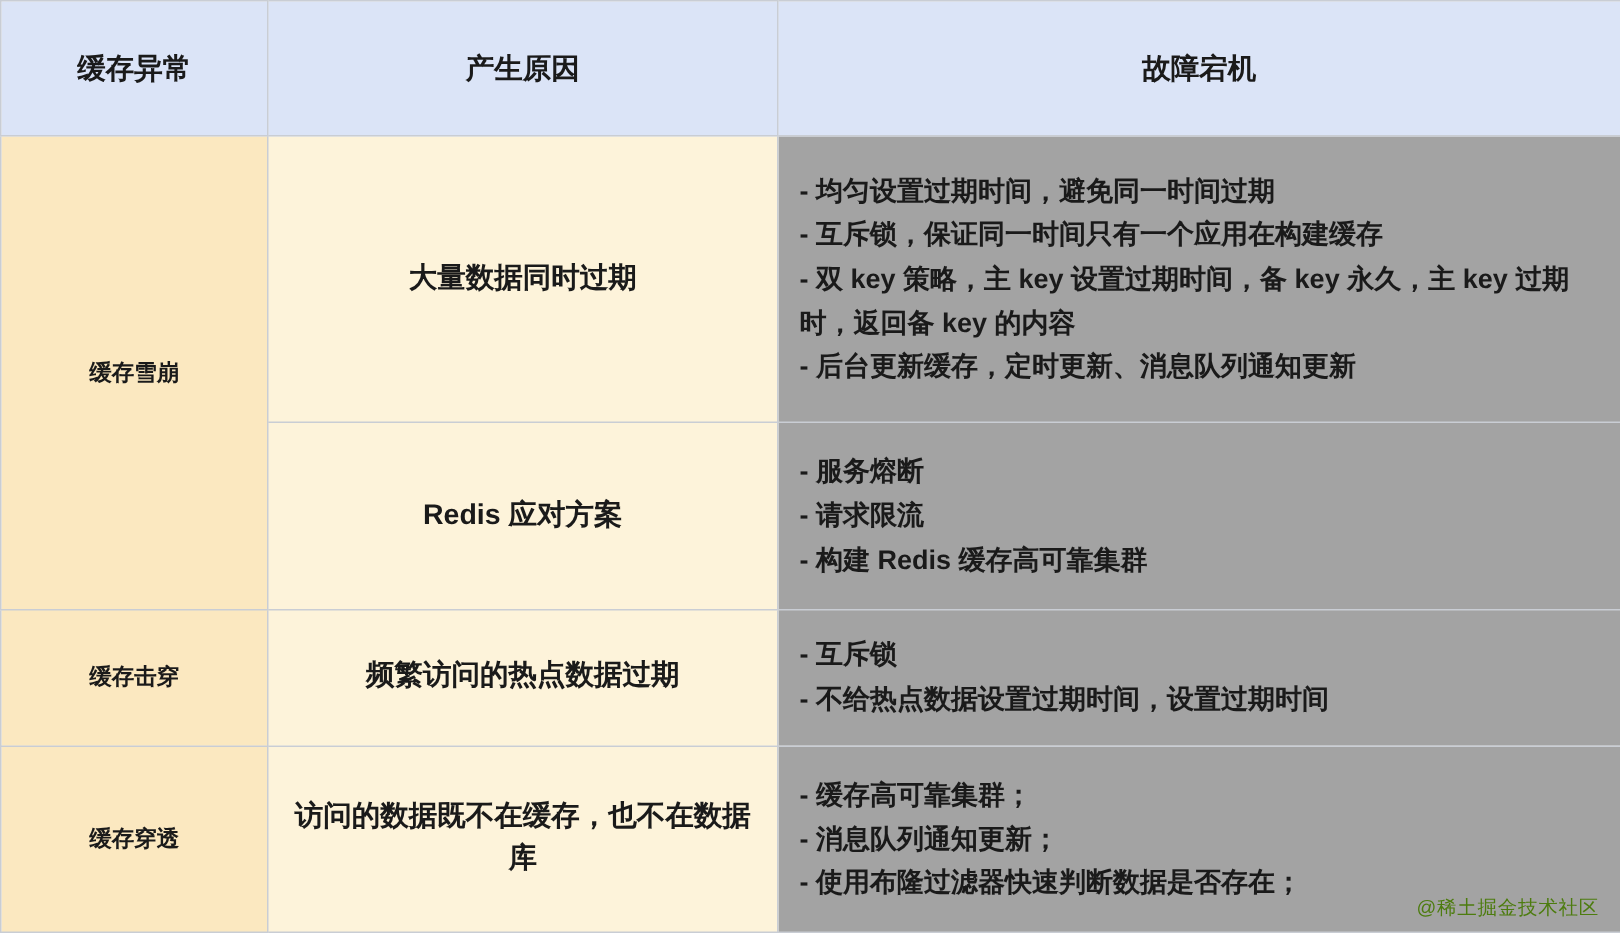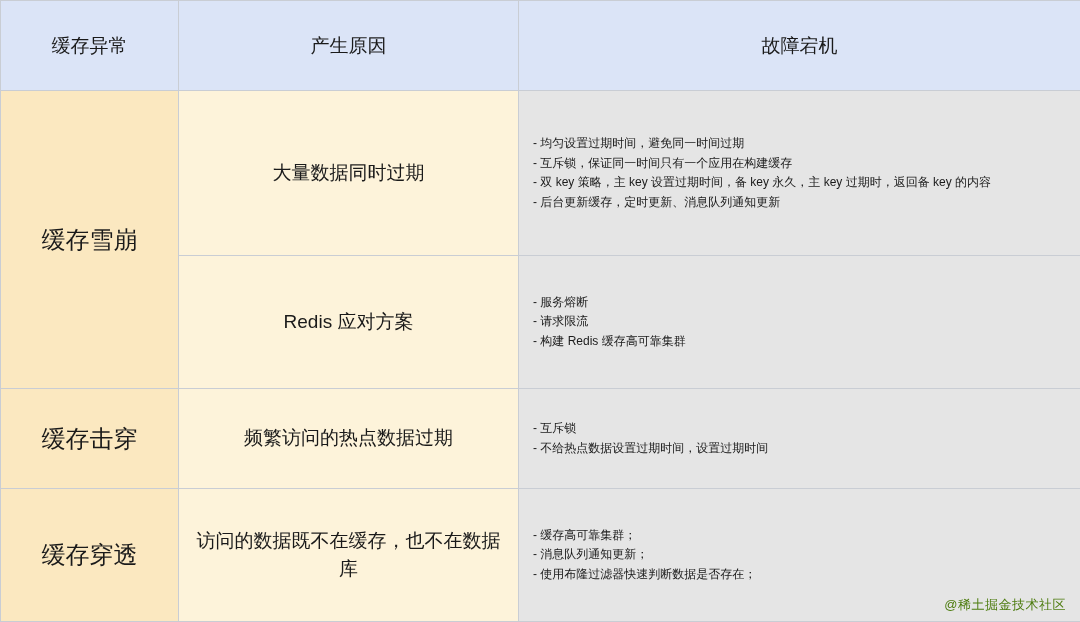--- a/index.html
+++ b/index.html
@@ -25,48 +25,49 @@
     width: 1080px;
     height: 622px;
     table-layout: fixed;
   }
   table.cache-table td,
   table.cache-table th {
     border: 1px solid #c9cdd4;
     vertical-align: middle;
     box-sizing: border-box;
     padding: 10px 14px;
+    font-weight: bold;
   }
   thead th {
     background: #dbe4f7;
     font-weight: normal;
     font-size: 19px;
     text-align: center;
     height: 90px;
     color: #1a1a1a;
   }
   .col-a { width: 178px; }
   .col-b { width: 340px; }
   .col-c { width: 562px; }
 
   td.cat {
     background: #fbe8c0;
     text-align: center;
-    font-size: 24px;
+    font-size: 15px;
   }
   td.cause {
     background: #fdf3da;
     text-align: center;
     font-size: 19px;
     line-height: 1.5;
   }
   td.sol {
-    background: #e5e5e5;
+    background: #a3a3a3;
     text-align: left;
-    font-size: 12px;
+    font-size: 18px;
     line-height: 1.62;
   }
   td.sol .line {
     white-space: nowrap;
   }
   td.sol .line.wrap {
     white-space: normal;
   }
   .watermark {
     position: absolute;

